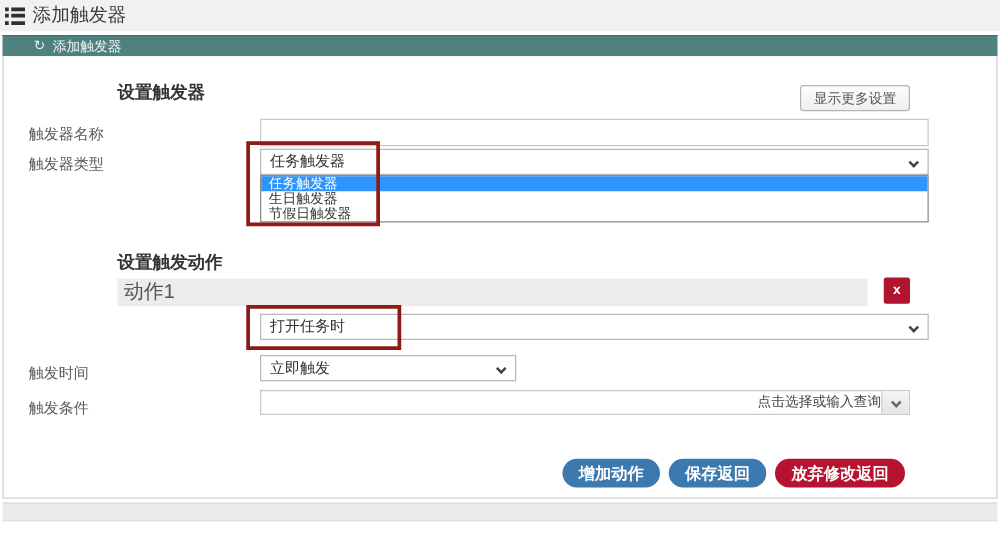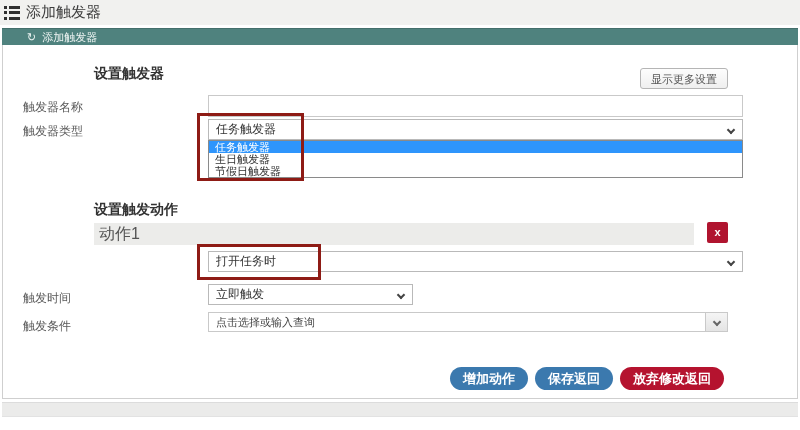--- a/index.html
+++ b/index.html
@@ -59,21 +59,21 @@
 
   .action-bar { position:absolute; left:91px; top:178px; width:600px; height:22px;
     background:#ececea; font-size:16px; color:#555; line-height:21px;
     padding-left:5px; }
   .x-btn { position:absolute; left:704px; top:177px; width:21px; height:21px;
     background:#b0142f; color:#fff; font-size:11px; font-weight:bold;
     text-align:center; line-height:21px; border-radius:2px; cursor:pointer; }
 
   .combo { position:absolute; left:205px; top:267px; width:520px; height:20px;
     border:1px solid #c9c9c9; background:#fff; display:flex; cursor:pointer; }
-  .combo .val { flex:1; font-size:11px; color:#444; line-height:18px; padding-left:7px; }
+  .combo .val { flex:1; font-size:11px; color:#444; line-height:18px; padding-left:7px;text-align:right; }
   .combo .btn { width:22px; background:linear-gradient(#f5f5f5,#e4e4e4);
     border-left:1px solid #c9c9c9; position:relative; }
   .combo .btn .chev { right:7px; top:6px; border-color:#666; }
 
   .hint { position:absolute; left:212px; top:291px; font-size:11px; color:#a3a3a3; }
   .hint a { color:#2a7ab9; font-weight:bold; text-decoration:none; cursor:pointer; }
 
   .btn-row { position:absolute; top:322px; right:73px; display:flex; gap:7px; }
   .pill { height:23px; padding:0 13px; border:none; border-radius:12px;
     color:#fff; font-size:13px; font-weight:bold; line-height:23px; cursor:pointer;

